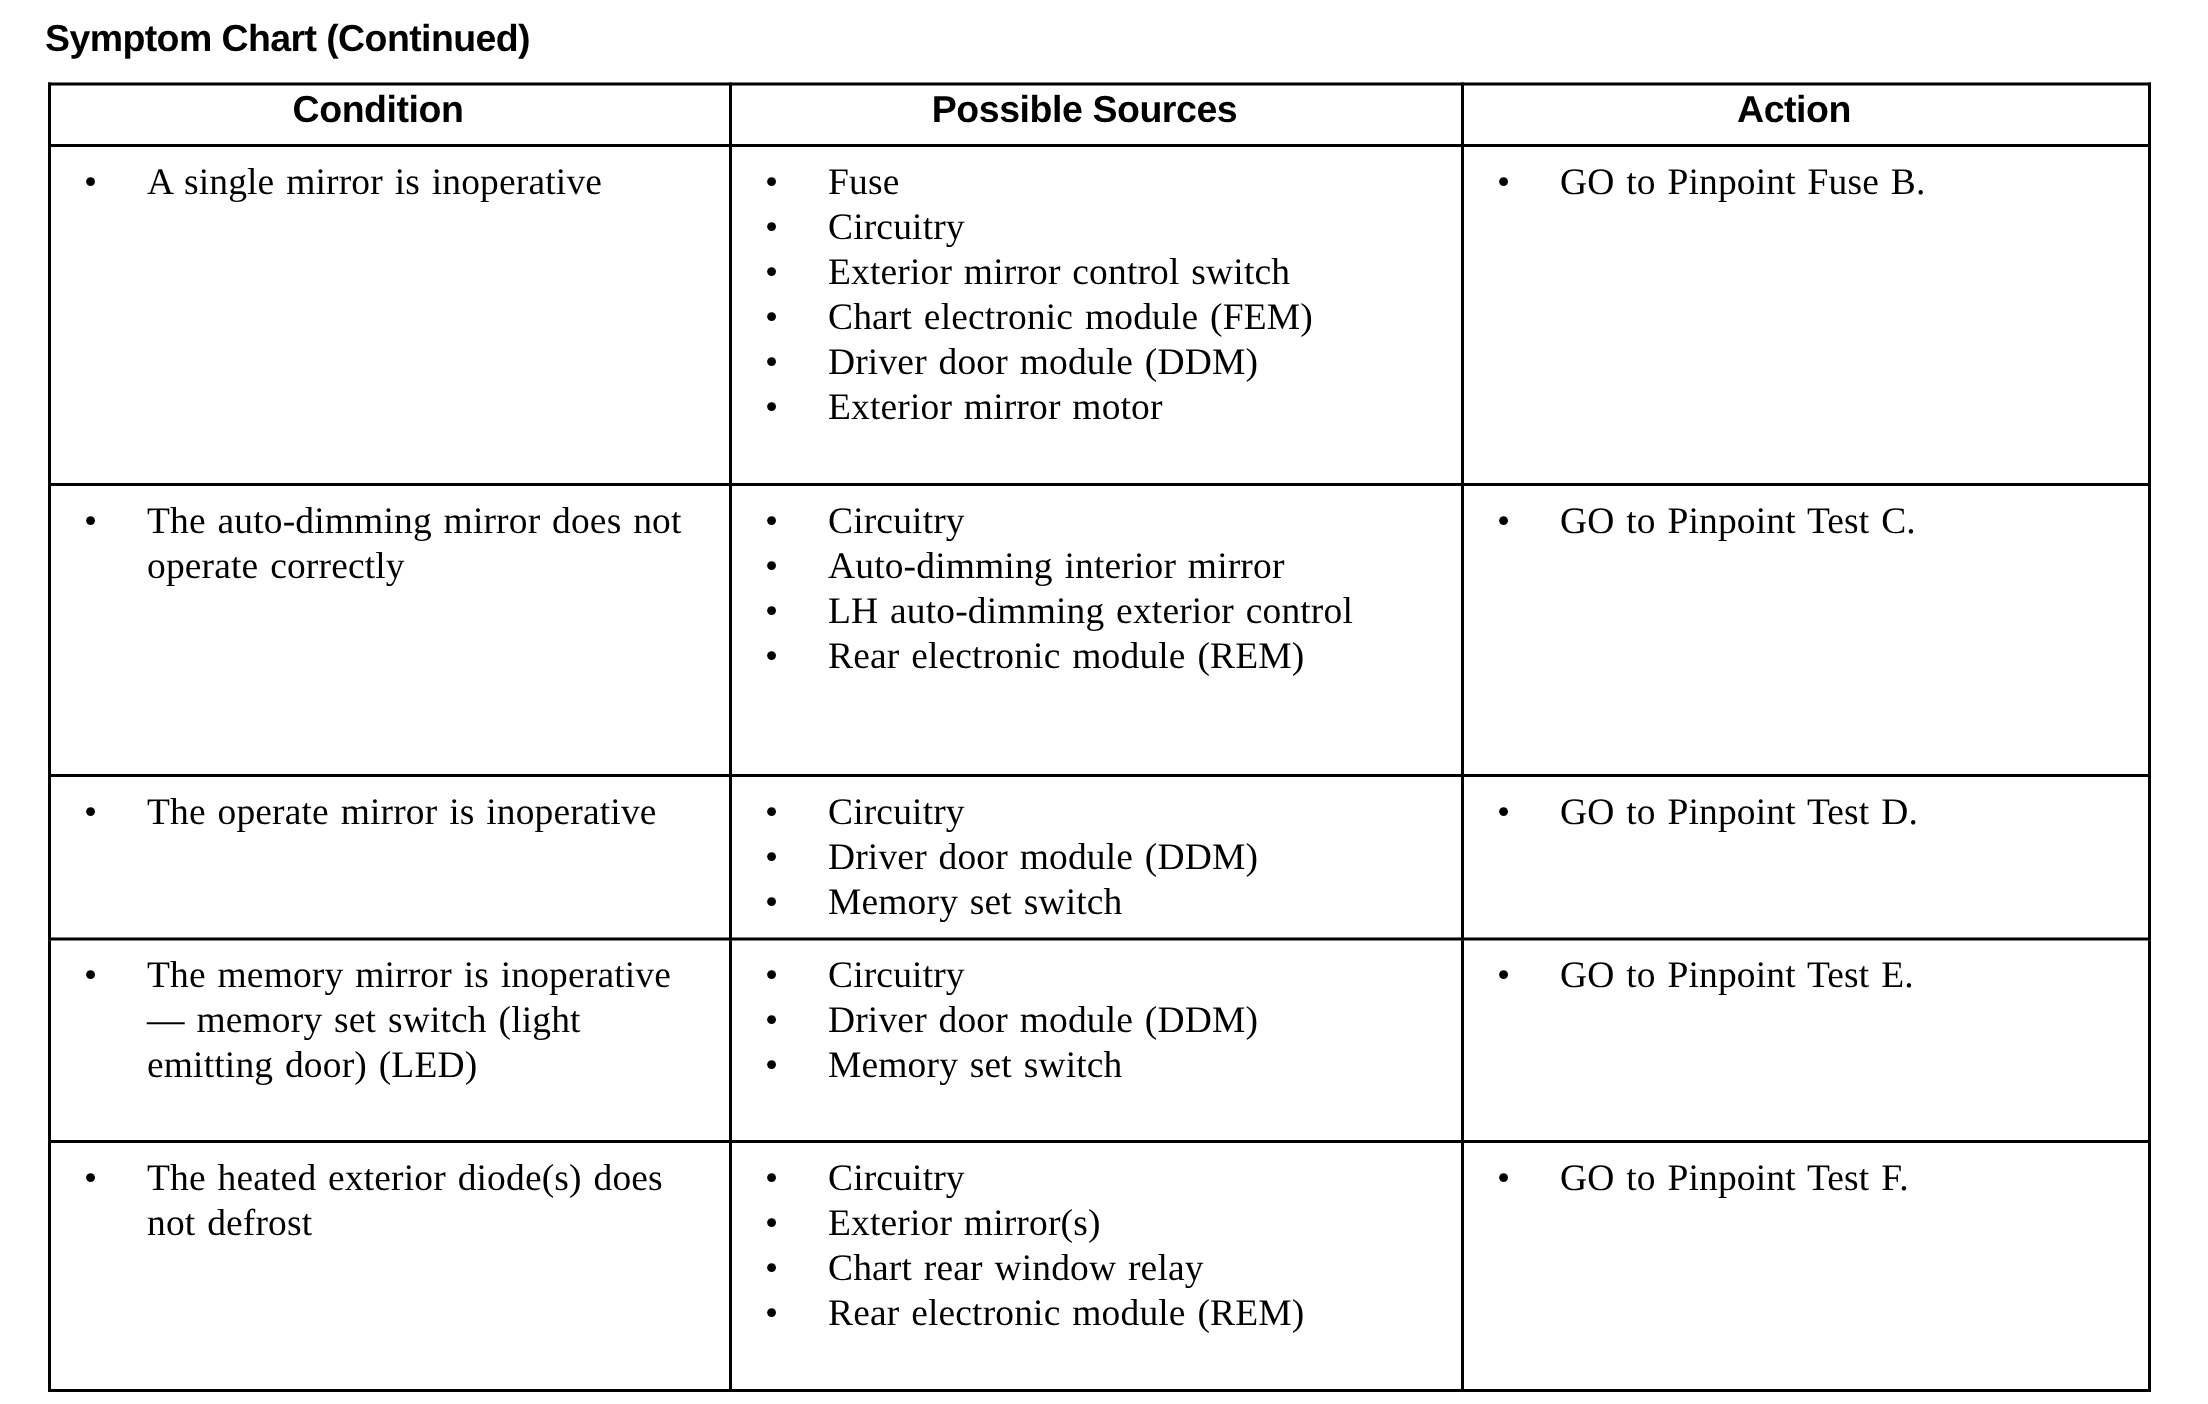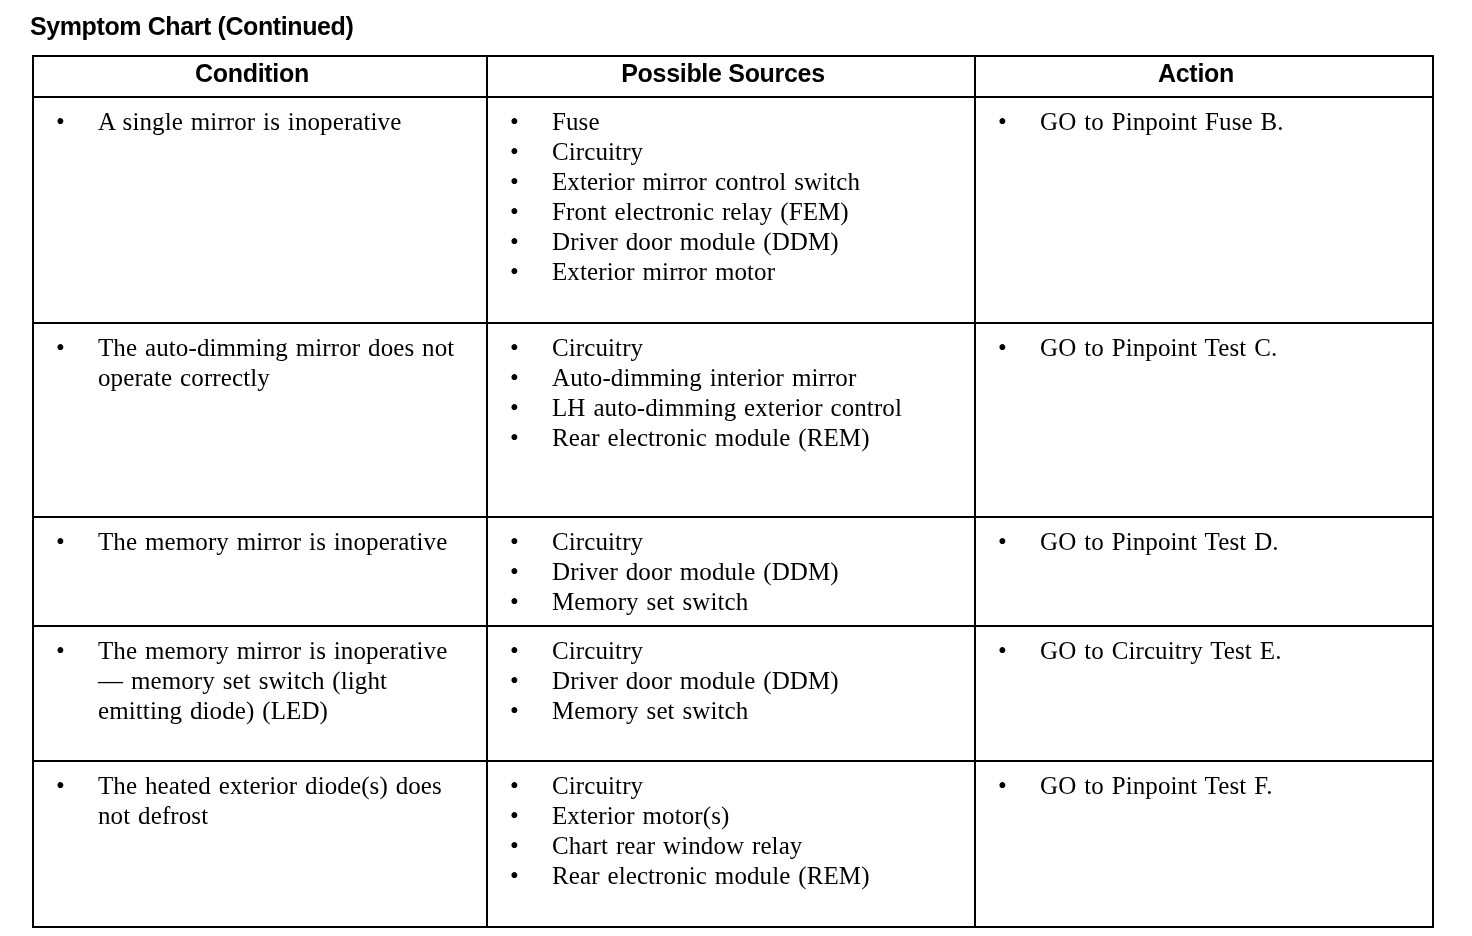--- a/index.html
+++ b/index.html
@@ -136,21 +136,21 @@
               <li class="bullet-item">
                 <span class="bullet-dot">•</span>
                 <span class="bullet-text">Circuitry</span>
               </li>
               <li class="bullet-item">
                 <span class="bullet-dot">•</span>
                 <span class="bullet-text">Exterior mirror control switch</span>
               </li>
               <li class="bullet-item">
                 <span class="bullet-dot">•</span>
-                <span class="bullet-text">Front electronic relay (FEM)</span>
+                <span class="bullet-text">Chart electronic module (FEM)</span>
               </li>
               <li class="bullet-item">
                 <span class="bullet-dot">•</span>
                 <span class="bullet-text">Driver door module (DDM)</span>
               </li>
               <li class="bullet-item">
                 <span class="bullet-dot">•</span>
                 <span class="bullet-text">Exterior mirror motor</span>
               </li>
             </ul>
@@ -212,21 +212,21 @@
           </div>
         </td>
       </tr>
 
       <tr class="row-3">
         <td>
           <div class="cell-inner">
             <ul class="bullet-list">
               <li class="bullet-item">
                 <span class="bullet-dot">•</span>
-                <span class="bullet-text">The memory mirror is inoperative</span>
+                <span class="bullet-text">The operate mirror is inoperative</span>
               </li>
             </ul>
           </div>
         </td>
         <td>
           <div class="cell-inner">
             <ul class="bullet-list">
               <li class="bullet-item">
                 <span class="bullet-dot">•</span>
                 <span class="bullet-text">Circuitry</span>
@@ -253,21 +253,21 @@
           </div>
         </td>
       </tr>
 
       <tr class="row-4">
         <td>
           <div class="cell-inner">
             <ul class="bullet-list">
               <li class="bullet-item">
                 <span class="bullet-dot">•</span>
-                <span class="bullet-text">The memory mirror is inoperative — memory set switch (light emitting diode) (LED)</span>
+                <span class="bullet-text">The memory mirror is inoperative — memory set switch (light emitting door) (LED)</span>
               </li>
             </ul>
           </div>
         </td>
         <td>
           <div class="cell-inner">
             <ul class="bullet-list">
               <li class="bullet-item">
                 <span class="bullet-dot">•</span>
                 <span class="bullet-text">Circuitry</span>
@@ -281,21 +281,21 @@
                 <span class="bullet-text">Memory set switch</span>
               </li>
             </ul>
           </div>
         </td>
         <td>
           <div class="cell-inner">
             <ul class="bullet-list">
               <li class="bullet-item">
                 <span class="bullet-dot">•</span>
-                <span class="bullet-text">GO to Circuitry Test E.</span>
+                <span class="bullet-text">GO to Pinpoint Test E.</span>
               </li>
             </ul>
           </div>
         </td>
       </tr>
 
       <tr class="row-5">
         <td>
           <div class="cell-inner">
             <ul class="bullet-list">
@@ -308,21 +308,21 @@
         </td>
         <td>
           <div class="cell-inner">
             <ul class="bullet-list">
               <li class="bullet-item">
                 <span class="bullet-dot">•</span>
                 <span class="bullet-text">Circuitry</span>
               </li>
               <li class="bullet-item">
                 <span class="bullet-dot">•</span>
-                <span class="bullet-text">Exterior motor(s)</span>
+                <span class="bullet-text">Exterior mirror(s)</span>
               </li>
               <li class="bullet-item">
                 <span class="bullet-dot">•</span>
                 <span class="bullet-text">Chart rear window relay</span>
               </li>
               <li class="bullet-item">
                 <span class="bullet-dot">•</span>
                 <span class="bullet-text">Rear electronic module (REM)</span>
               </li>
             </ul>

